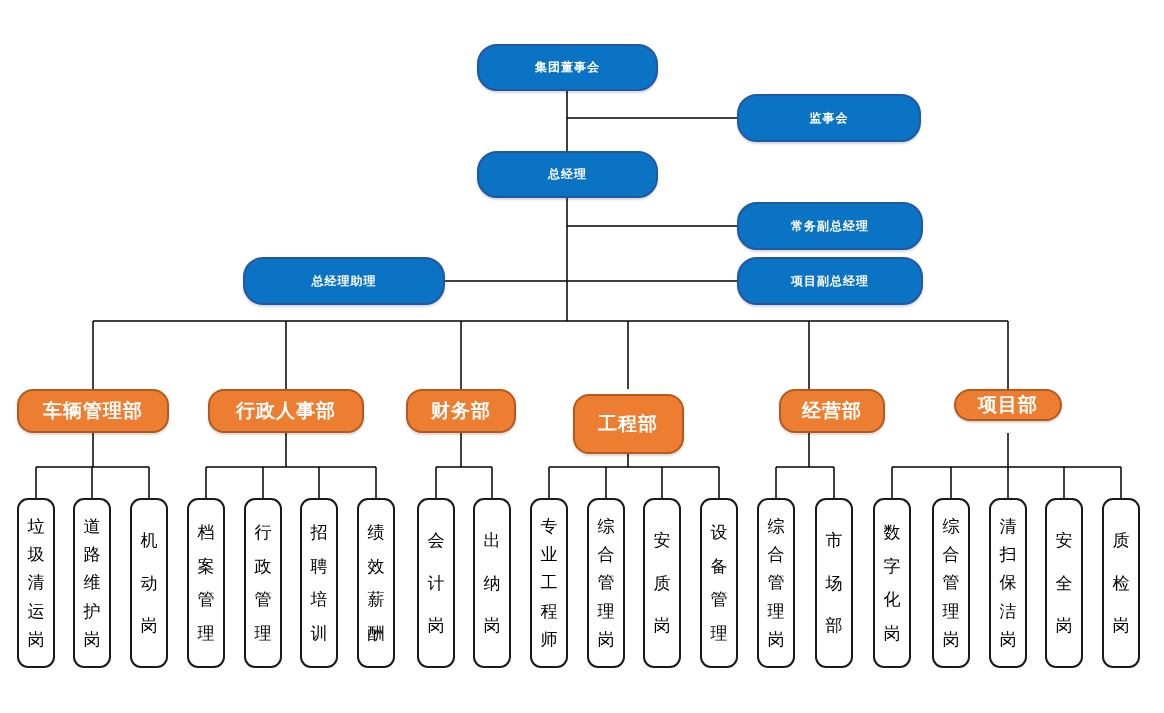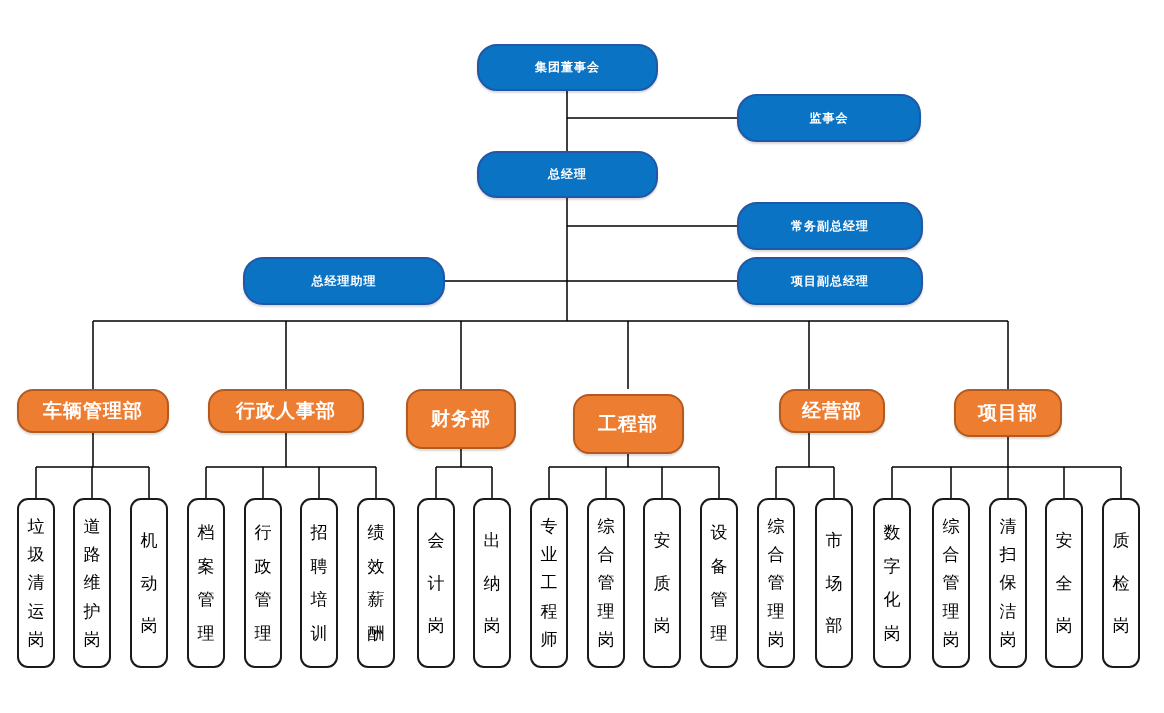--- a/index.html
+++ b/index.html
@@ -169,21 +169,21 @@
         <span>聘</span>
         <span>培</span>
         <span>训</span>
       </div>
       <div class="node position" style="left: 357px; top: 498px; width: 38px; height: 170px;">
         <span>绩</span>
         <span>效</span>
         <span>薪</span>
         <span>酬</span>
       </div>
-      <div class="node orange" style="left: 406px; top: 389px; width: 110px; height: 60px;">财务部</div>
+      <div class="node orange" style="left: 406px; top: 389px; width: 110px; height: 44px;">财务部</div>
       <div class="node position" style="left: 417px; top: 498px; width: 38px; height: 170px;">
         <span>会</span>
         <span>计</span>
         <span>岗</span>
       </div>
       <div class="node position" style="left: 473px; top: 498px; width: 38px; height: 170px;">
         <span>出</span>
         <span>纳</span>
         <span>岗</span>
       </div>
@@ -219,21 +219,21 @@
         <span>合</span>
         <span>管</span>
         <span>理</span>
         <span>岗</span>
       </div>
       <div class="node position" style="left: 815px; top: 498px; width: 38px; height: 170px;">
         <span>市</span>
         <span>场</span>
         <span>部</span>
       </div>
-      <div class="node orange" style="left: 954px; top: 389px; width: 108px; height: 48px;">项目部</div>
+      <div class="node orange" style="left: 954px; top: 389px; width: 108px; height: 32px;">项目部</div>
       <div class="node position" style="left: 873px; top: 498px; width: 38px; height: 170px;">
         <span>数</span>
         <span>字</span>
         <span>化</span>
         <span>岗</span>
       </div>
       <div class="node position" style="left: 932px; top: 498px; width: 38px; height: 170px;">
         <span>综</span>
         <span>合</span>
         <span>管</span>

